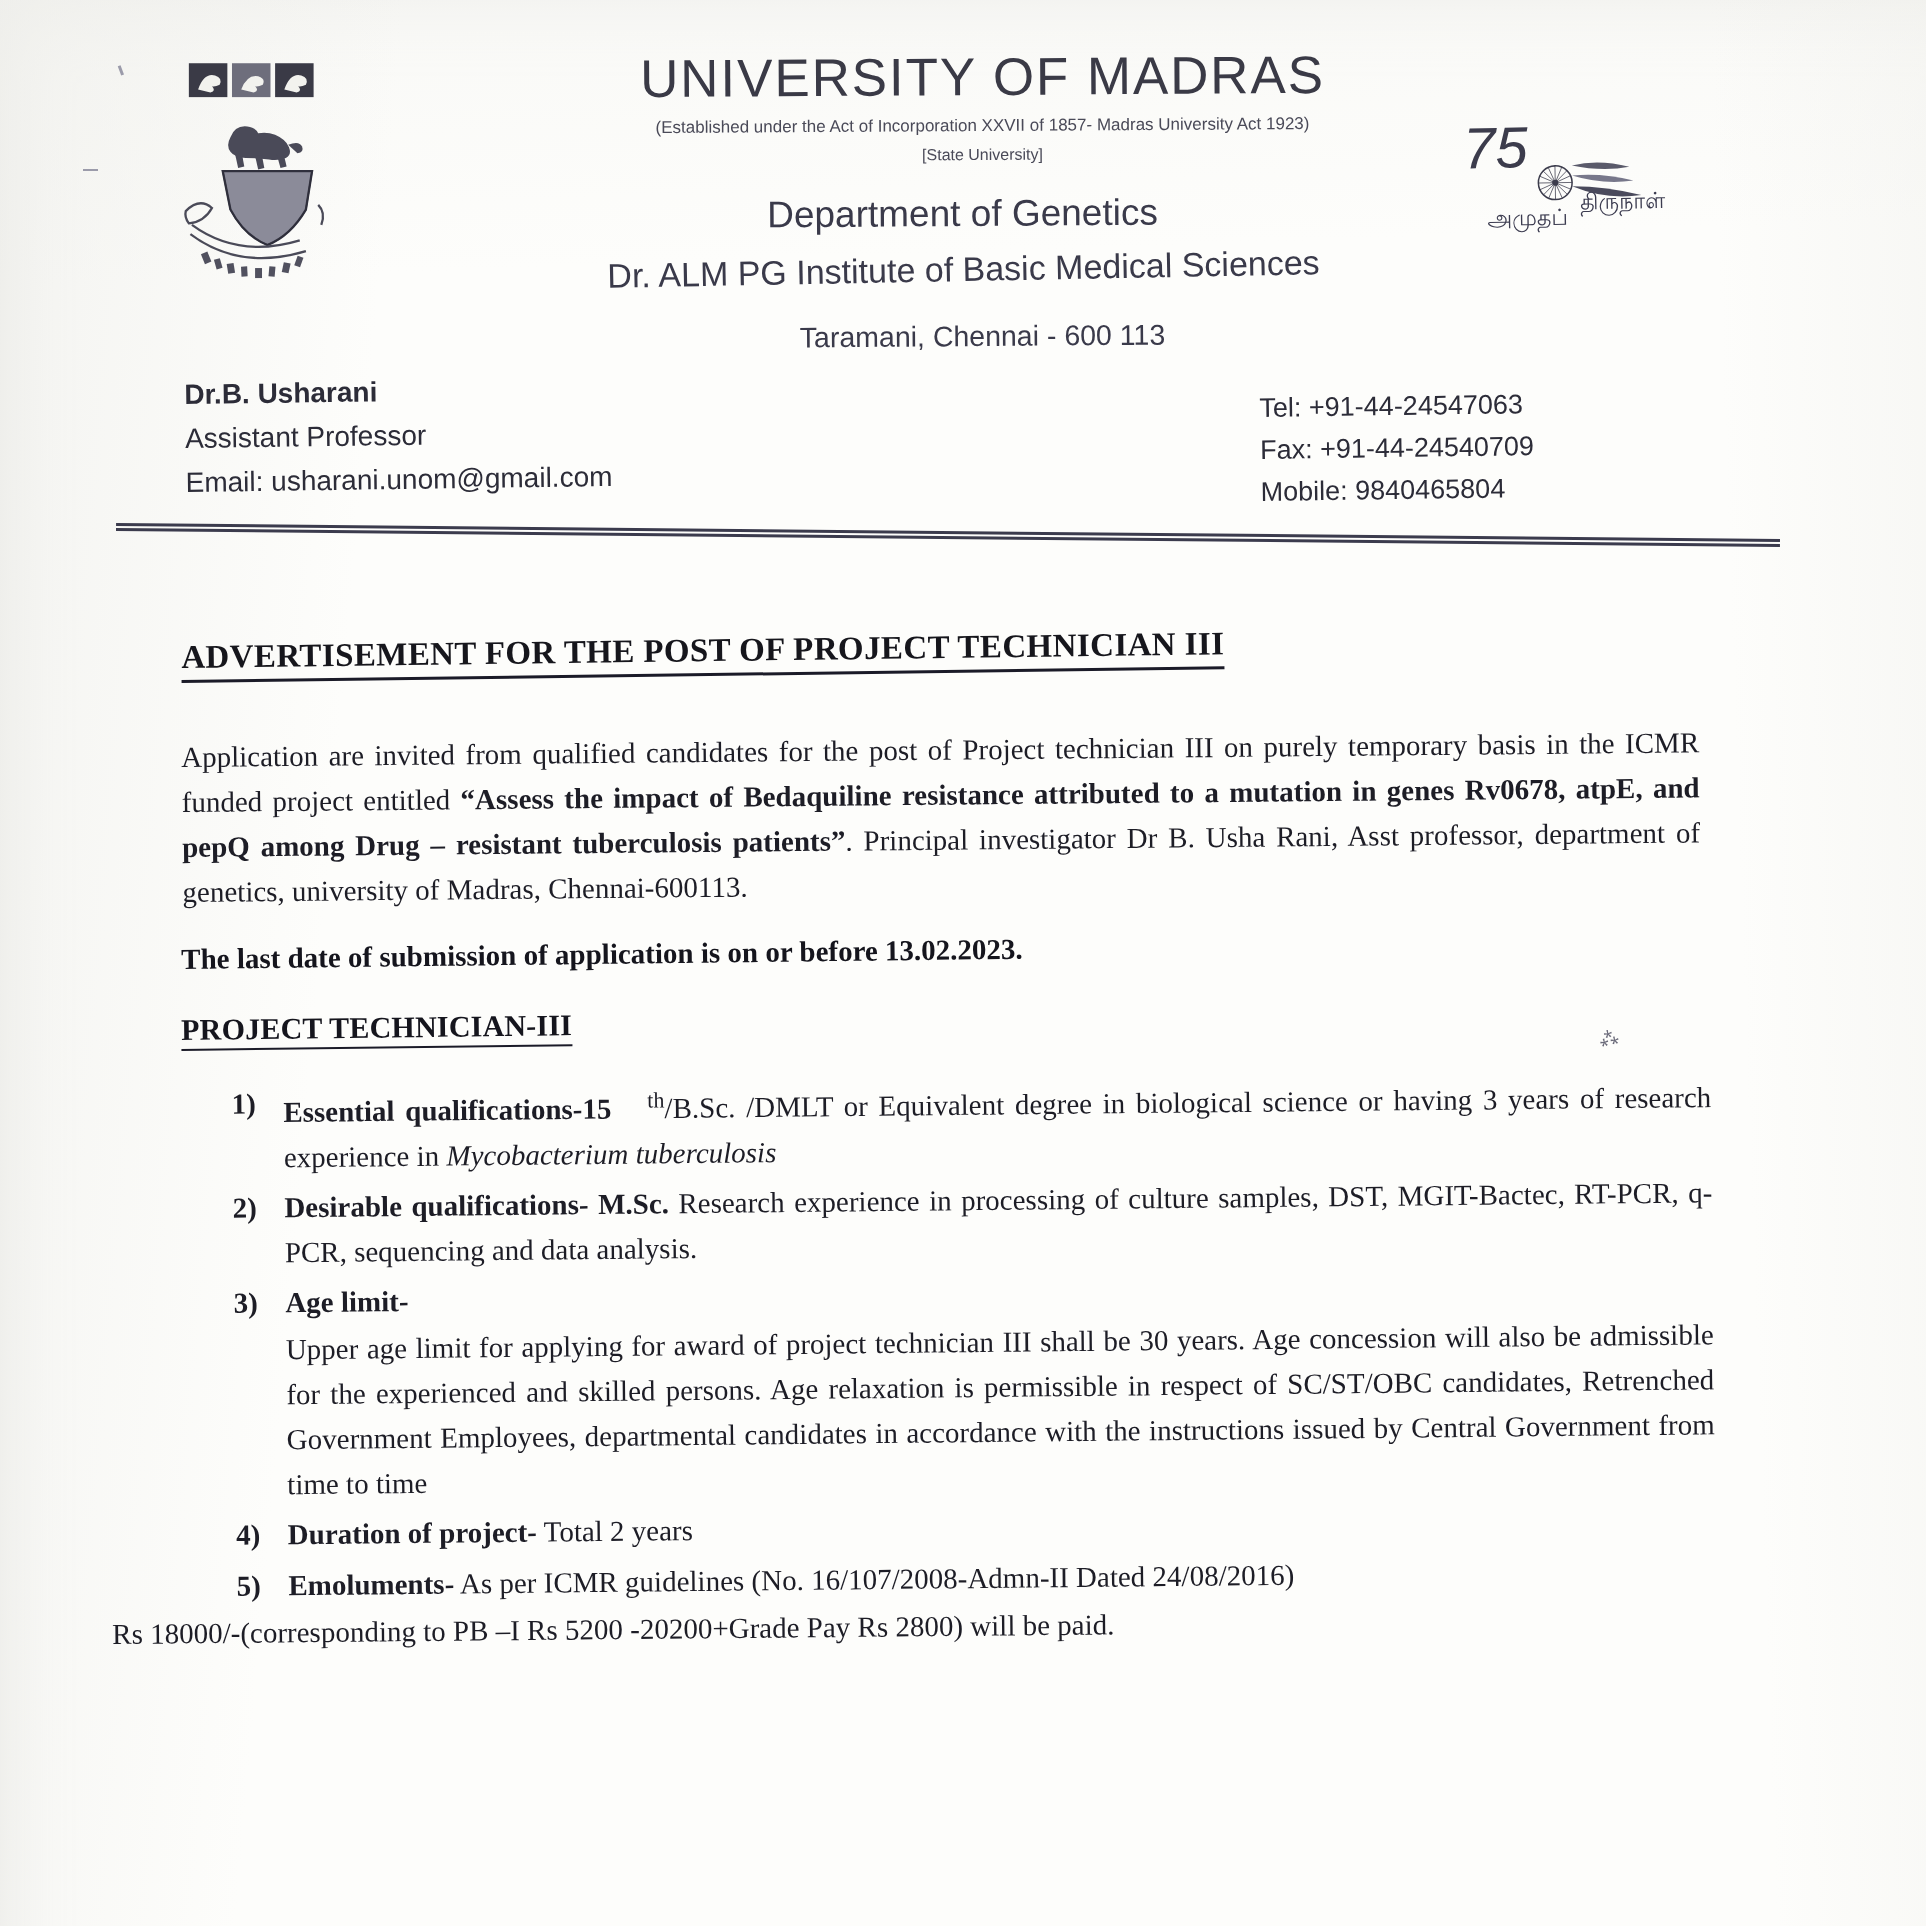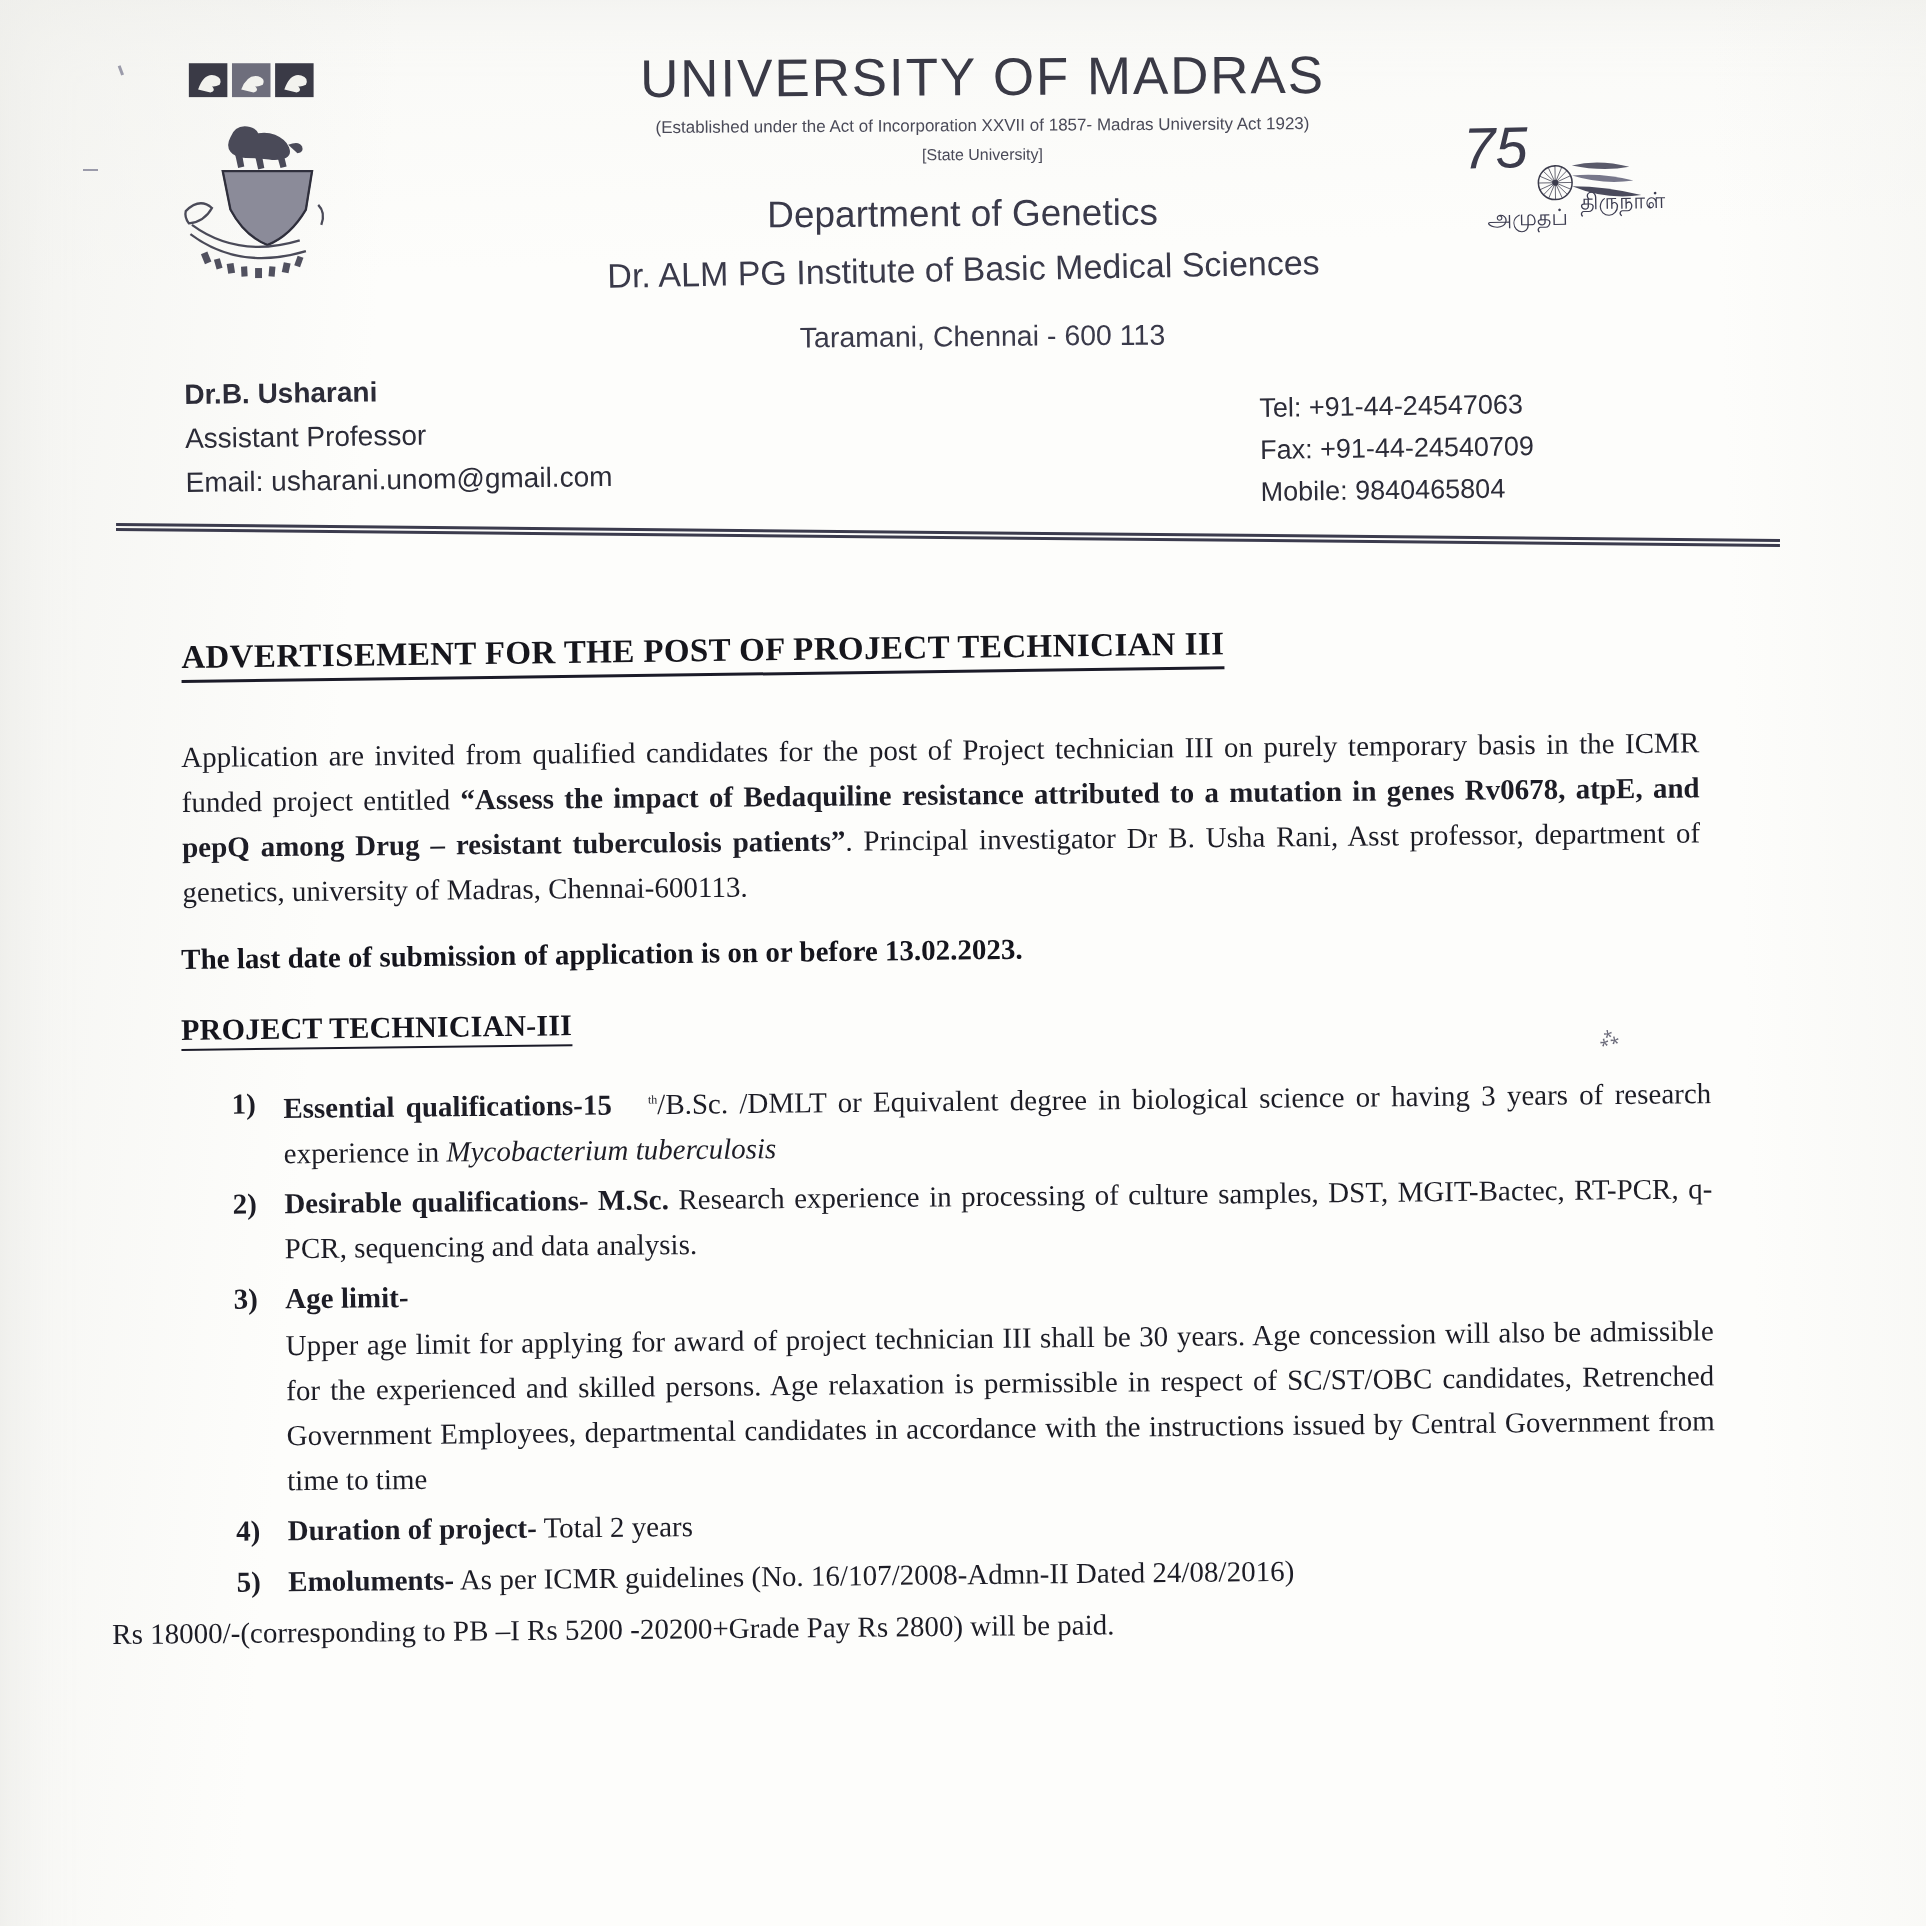--- a/index.html
+++ b/index.html
@@ -242,21 +242,21 @@
   }
   .req-item .marker {
     position: absolute;
     left: 15.4px; top: 0;
     font-size: 29px;
     font-weight: 700;
     color: #1d1d26;
   }
   .req-item b { font-weight: 700; }
   .req-item i { font-style: italic; }
-  .req-item sup { font-size: 12px; vertical-align: super; margin-left: 36px; }
+  .req-item sup { font-size: 22px; vertical-align: super; margin-left: 36px; }
   .req-body-justify { text-align: justify; }
   .sub-para {
     margin-top: 1.5px;
     text-align: justify;
   }
   .emol-tail {
     position: absolute;
     left: 112px;
     width: 1591px;
     font-size: 29px;

